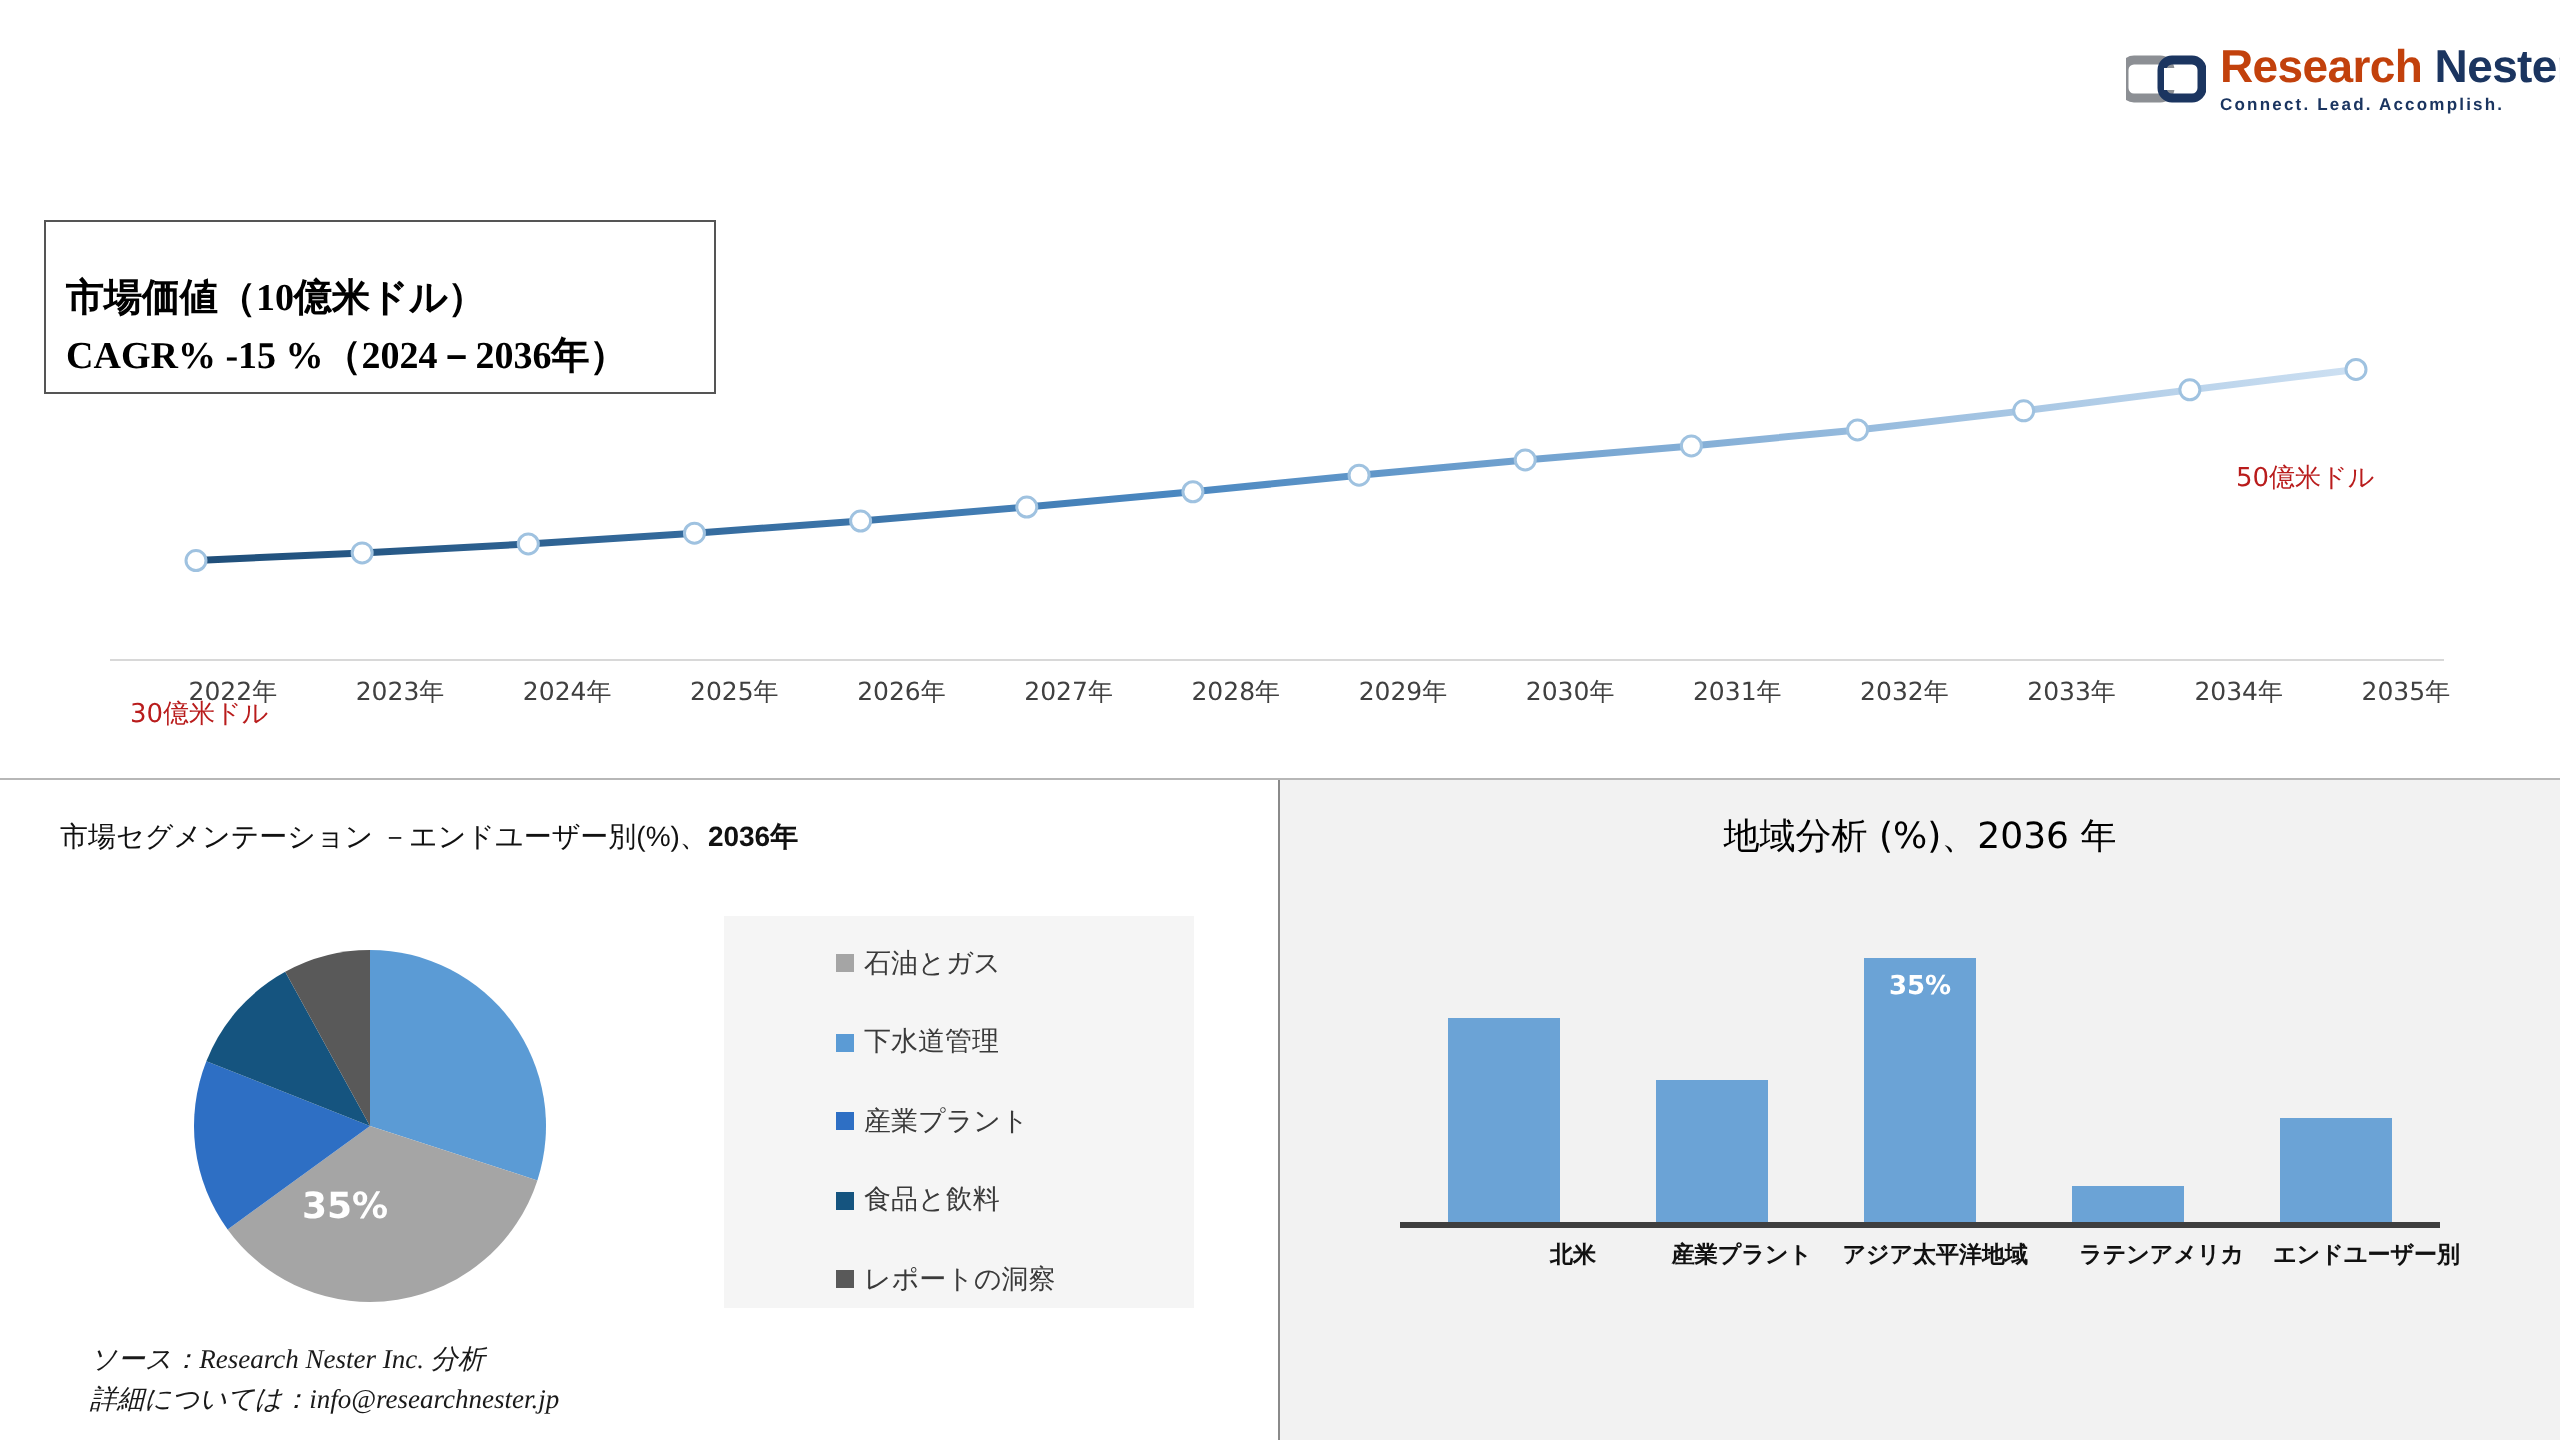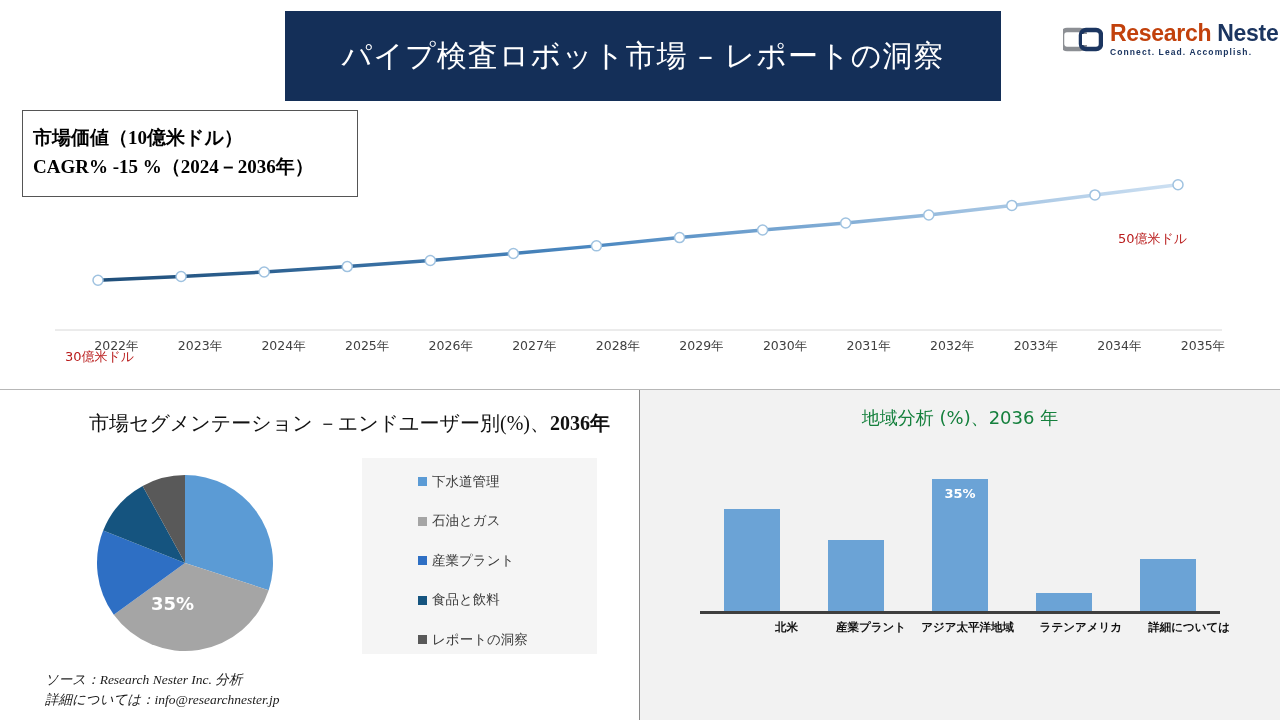--- a/index.html
+++ b/index.html
@@ -73,21 +73,21 @@
     white-space: nowrap;
   }
 
   
   #value-box {
     position: absolute;
     left: 22px; top: 110px;
     width: 336px; height: 87px;
     border: 1px solid #555;
     box-sizing: border-box;
-    padding: 12px 0 0 10px;
+    padding: 24px 0 0 10px;
     font-family: "Liberation Serif", "DejaVu Serif", serif;
   }
   #value-box .vb-line {
     font-size: 19px;
     font-weight: bold;
     line-height: 1.55;
     white-space: nowrap;
   }
 
   
@@ -139,25 +139,25 @@
   #pie-panel {
     position: absolute;
     left: 0; top: 390px;
     width: 639px; height: 330px;
     background: #ffffff;
   }
   #pie-title {
     position: absolute;
     left: 30px; top: 18px;
     width: 580px;
-    text-align: right;
-    font-size: 20px;
+    text-align: left;
+    font-size: 14px;
     color: #111;
     line-height: 1.55;
-    font-family: Liberation Serif, serif;
+    font-family: Liberation Sans, sans-serif;
   }
   #pie-title .pt-bold { font-weight: bold; }
   #pie-wrap {
     position: absolute;
     left: 95px; top: 83px;
     width: 180px; height: 180px;
   }
   #pie-label {
     position: absolute;
     left: 0; top: 0;
@@ -214,21 +214,21 @@
     left: 640px; top: 390px;
     width: 640px; height: 330px;
     background: #f2f2f2;
   }
   #bar-title {
     position: absolute;
     left: 0; top: 16px;
     width: 640px;
     text-align: center;
     font-size: 18px;
-    color: #15803d;
+    color: #000000;
     font-family: "DejaVu Sans", "Liberation Sans", sans-serif;
   }
   #bar-plot {
     position: absolute;
     left: 60px; top: 70px;
     width: 520px; height: 152px;
     display: flex;
     align-items: flex-end;
   }
   .bar-col {
@@ -272,23 +272,20 @@
     font-weight: bold;
     color: #111;
     white-space: nowrap;
     font-family: "DejaVu Sans", "Liberation Sans", sans-serif;
   }
 </style>
 </head>
 <body>
 
 <div id="header">
-  <div id="title-banner">
-    <div id="title-text">パイプ検査ロボット市場 – レポートの洞察</div>
-  </div>
 
   <div id="logo">
     <svg id="logo-mark" viewBox="0 0 40 31">
       <path d="M4 6 h13 a5 5 0 0 1 5 5 v9 a5 5 0 0 1 -5 5 h-13 a5 5 0 0 1 -5 -5 v-9 a5 5 0 0 1 5 -5 z" fill="none" stroke="#8c8f94" stroke-width="4.5"></path>
       <path d="M23 6 h10 a5 5 0 0 1 5 5 v9 a5 5 0 0 1 -5 5 h-10 a5 5 0 0 1 -5 -5 v-9 a5 5 0 0 1 5 -5 z" fill="none" stroke="#1b3560" stroke-width="4.5"></path>
       <rect x="19" y="10" width="8" height="11" fill="#ffffff"></rect>
     </svg>
     <div id="logo-text-wrap">
       <div id="logo-title">
         <span class="lt-a">Research</span>
@@ -368,26 +365,26 @@
           <path d="M 90 90 L 8.179669241833864 57.60503936374838 A 88 88 0 0 1 47.60567667904899 12.88501215614005 Z" fill="#15547f"></path>
           <path d="M 90 90 L 47.60567667904899 12.88501215614005 A 88 88 0 0 1 89.99999999999999 2 Z" fill="#595959"></path>
         </g>
     </svg>
     <div id="pie-label">
       <span>35%</span>
     </div>
   </div>
   <div id="pie-legend">
       <div class="legend-row">
+        <span class="legend-swatch" style="background: rgb(165, 165, 165);"></span>
+        <span class="legend-label">石油とガス</span>
+      </div>
+      <div class="legend-row">
         <span class="legend-swatch" style="background: rgb(91, 155, 213);"></span>
         <span class="legend-label">下水道管理</span>
-      </div>
-      <div class="legend-row">
-        <span class="legend-swatch" style="background: rgb(165, 165, 165);"></span>
-        <span class="legend-label">石油とガス</span>
       </div>
       <div class="legend-row">
         <span class="legend-swatch" style="background: rgb(46, 111, 196);"></span>
         <span class="legend-label">産業プラント</span>
       </div>
       <div class="legend-row">
         <span class="legend-swatch" style="background: rgb(21, 84, 127);"></span>
         <span class="legend-label">食品と飲料</span>
       </div>
       <div class="legend-row">
@@ -422,15 +419,15 @@
       <div class="bar-col">
         <div class="bar" style="height: 35%; background: rgb(107, 163, 214);"></div>
       </div>
     </div>
   <div id="bar-axis"></div>
   <div id="bar-labels">
       <div class="bl">北米</div>
       <div class="bl">産業プラント</div>
       <div class="bl">アジア太平洋地域</div>
       <div class="bl">ラテンアメリカ</div>
-      <div class="bl">詳細については</div>
+      <div class="bl">エンドユーザー別</div>
     </div>
 </div>
 
 </body></html>

